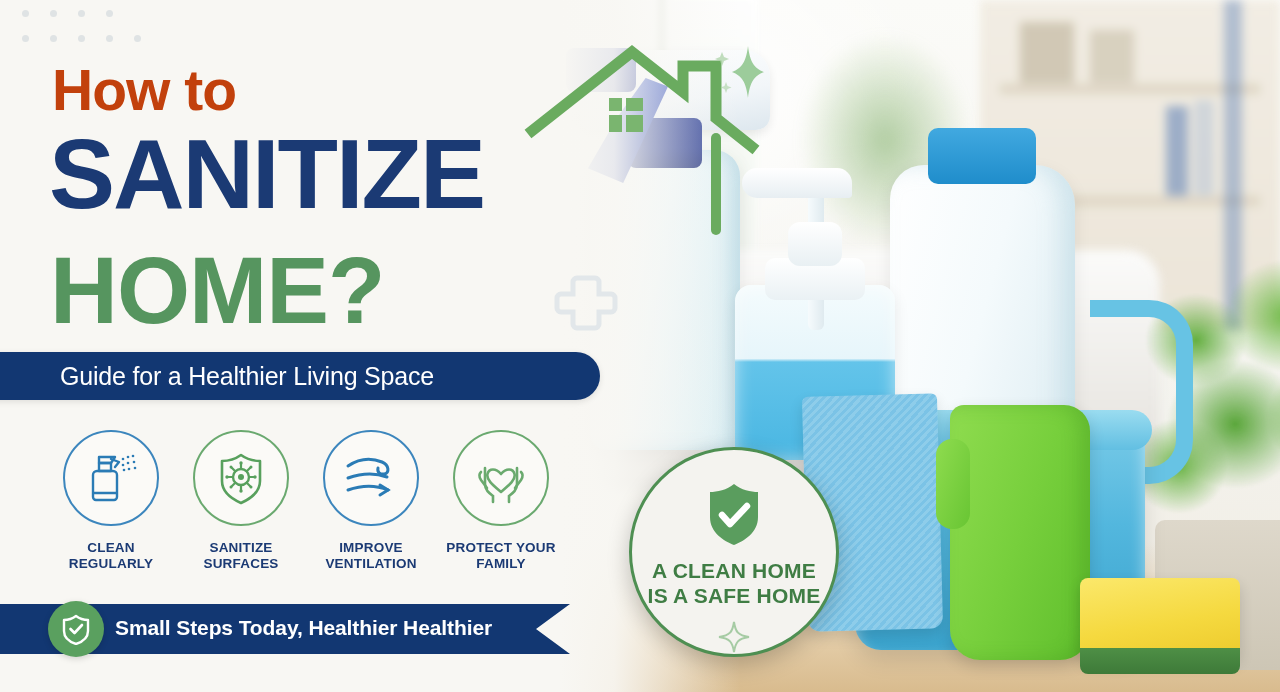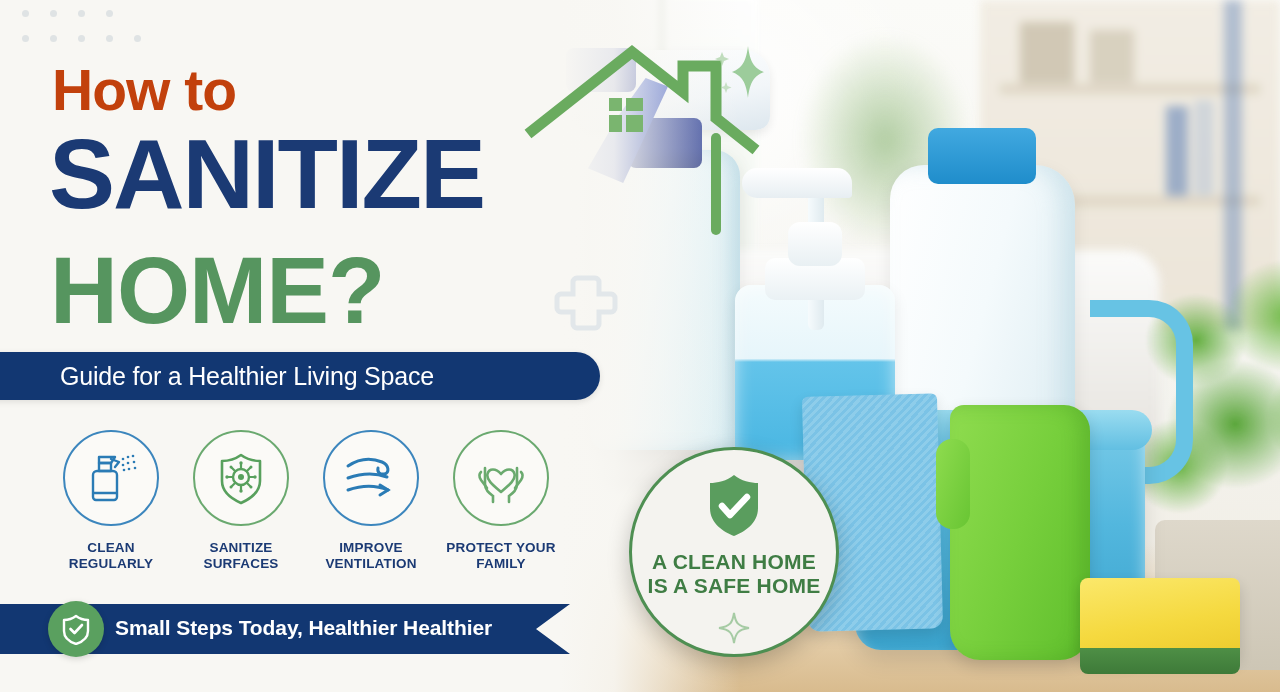--- a/index.html
+++ b/index.html
@@ -192,20 +192,21 @@
     background:#5aa05f;display:flex;align-items:center;justify-content:center;
     box-shadow:0 2px 6px rgba(0,0,0,.15);
   }
 
   
   .stamp{
     position:absolute;left:629px;top:447px;width:204px;height:204px;border-radius:50%;
     background:#f4f3ef;border:3px solid #4e8f52;
     display:flex;flex-direction:column;align-items:center;
     box-shadow:0 8px 22px rgba(0,0,0,.22);
+    justify-content:flex-end;
   }
   .stamp .shield{margin-top:22px;}
   .stamp .l1,.stamp .l2{
     color:#3f7d44;font-size:21px;font-weight:bold;letter-spacing:.2px;line-height:1.16;
   }
   .stamp .l1{margin-top:12px;}
   .stamp .spark{margin-top:12px;}
 </style>
 </head>
 <body>

